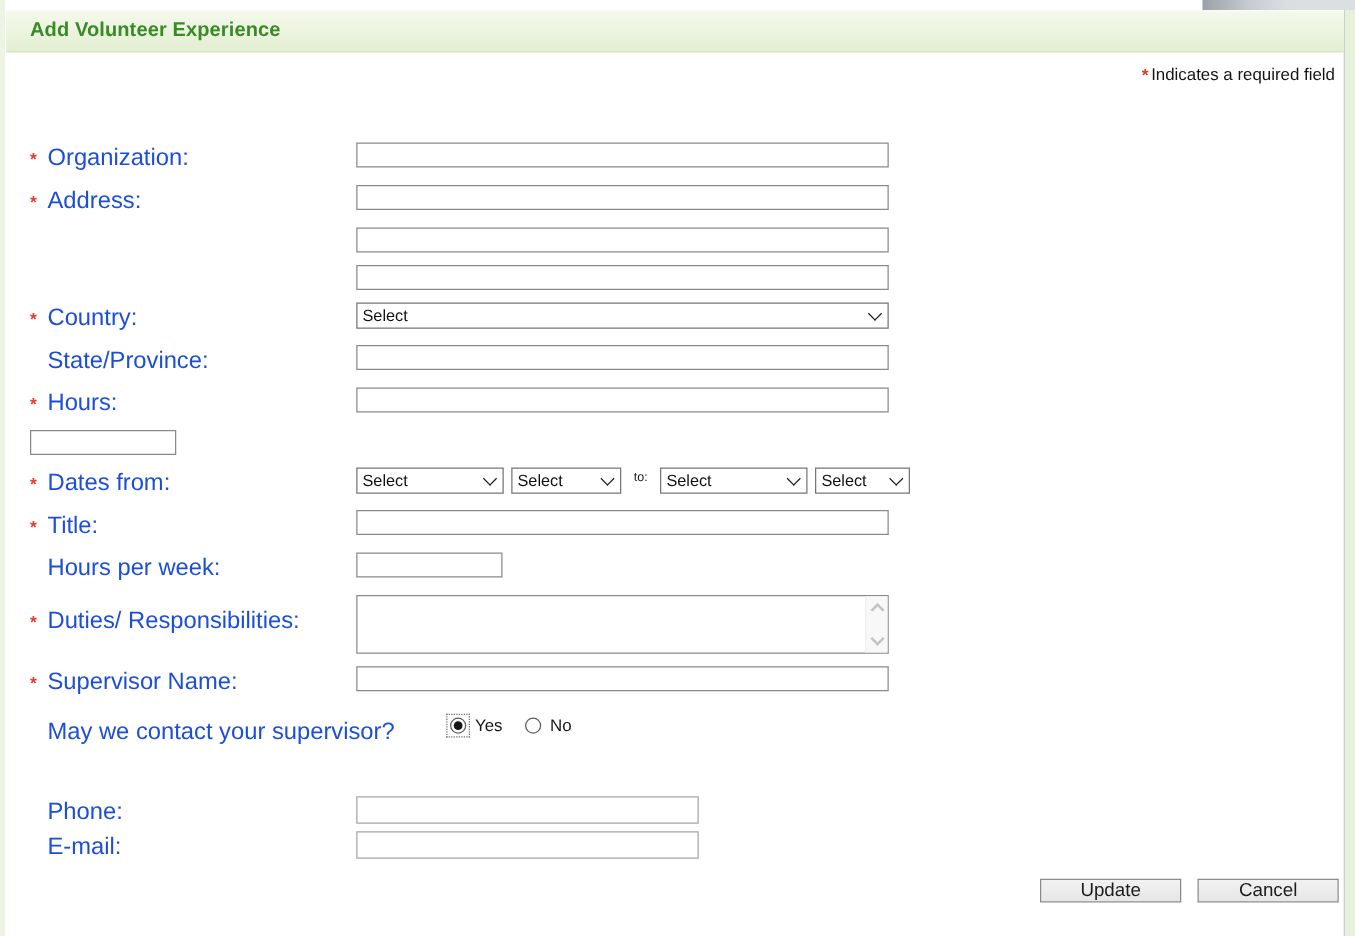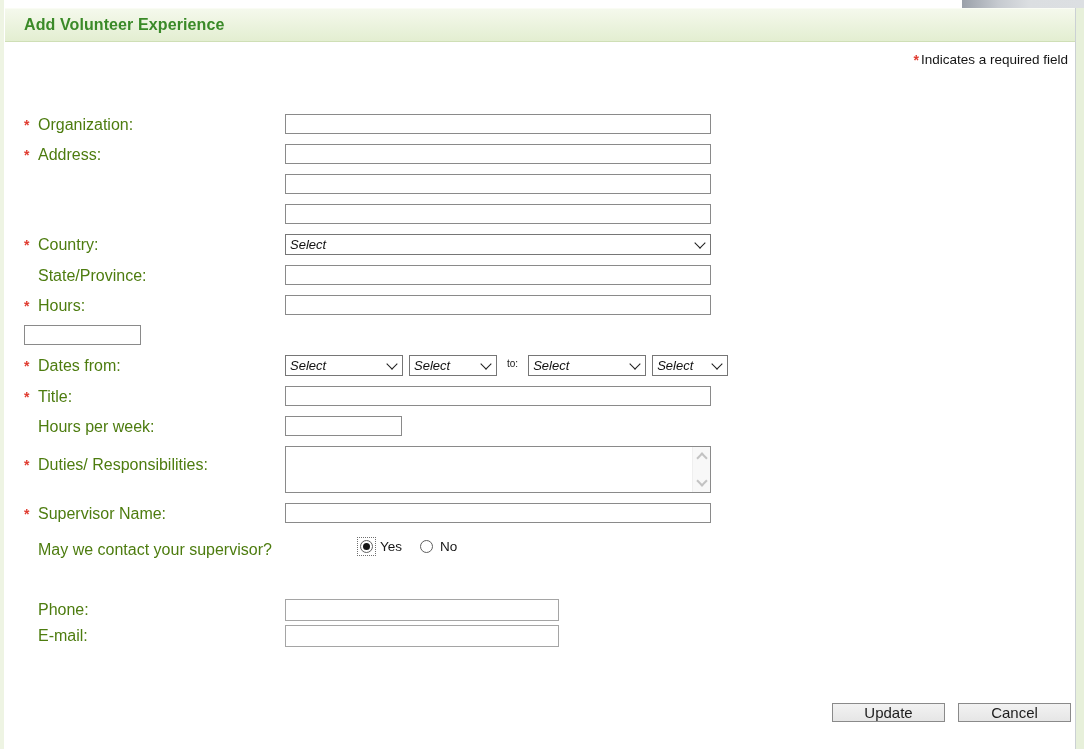--- a/index.html
+++ b/index.html
@@ -24,32 +24,32 @@
   
   .note-row { position:absolute; top:52px; right:16px; font-size:13.5px; color:#141414;margin-left:44px; }
   .note-row .req-mark { color:#e03c31; font-weight:bold; font-size:14px; vertical-align:top; margin-right:2px; }
 
   
   .form { position:absolute; left:24px; top:114px; width:1040px; }
   .row { display:flex; align-items:flex-start; margin-bottom:10px; }
   .label-cell { width:261px; display:flex; align-items:center; padding-top:2px; }
   .req { width:14px; color:#e03c31; font-weight:bold; font-size:14px; line-height:14px; flex:none; }
   .req.hidden { visibility:hidden; }
-  .lbl { font-size:16px; color:#4d7c0f; white-space:nowrap; }
+  .lbl { font-size:19px; color:#1d4ed8; white-space:nowrap; }
 
   .ti { height:20px; border:1px solid #8a8a8a; background:#fff; font-size:13px;
         padding:1px 3px; font-family:"Liberation Sans",sans-serif; }
   .w-full { width:426px; }
   .w-small { width:117px; }
   .ti-light { height:22px; border:1px solid #a5a5a5; width:274px; }
 
   
   .select { height:21px; border:1px solid #767676; background:#fff; display:flex;
             align-items:center; padding:0 6px 0 4px; cursor:default; }
-  .select .sel-val { font-size:13px; color:#111; flex:1;font-style:italic; }
+  .select .sel-val { font-size:13px; color:#111; flex:1; }
   .chev { width:8px; height:8px; border-right:1.7px solid #1e1e1e; border-bottom:1.7px solid #1e1e1e;
           transform:rotate(45deg); margin-top:-4px; flex:none; }
   .sel-country { width:426px; }
   .sel-m { width:118px; }
   .sel-s1 { width:88px; }
   .sel-s2 { width:76px; }
   .dates-row .gap6 { width:6px; flex:none; }
   .to-lbl { font-size:10px; color:#161616; margin:3px 10px 0 10px; }
 
   

